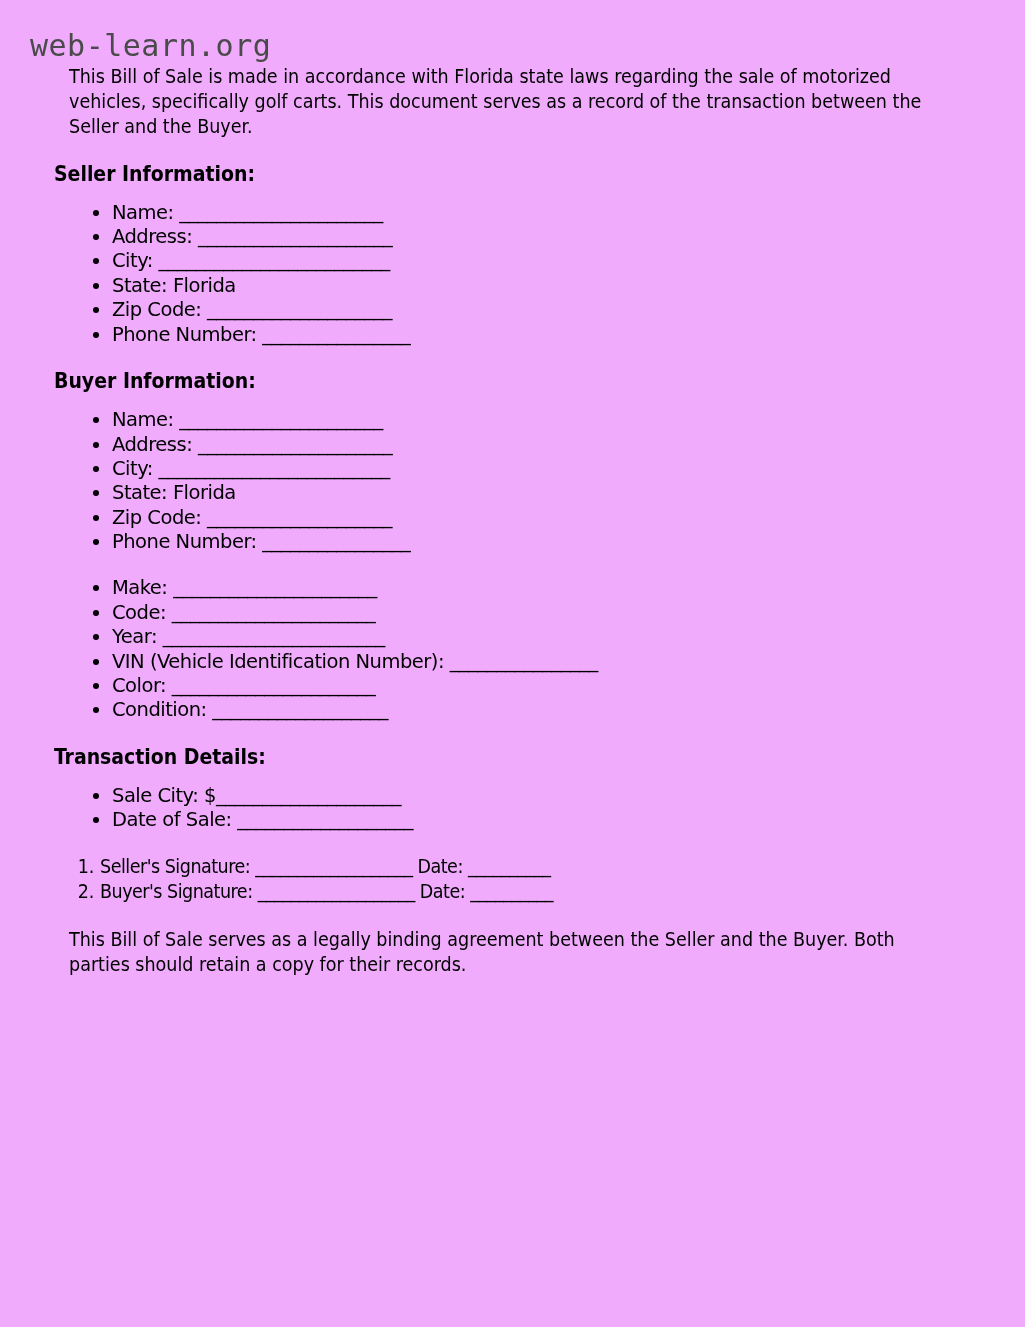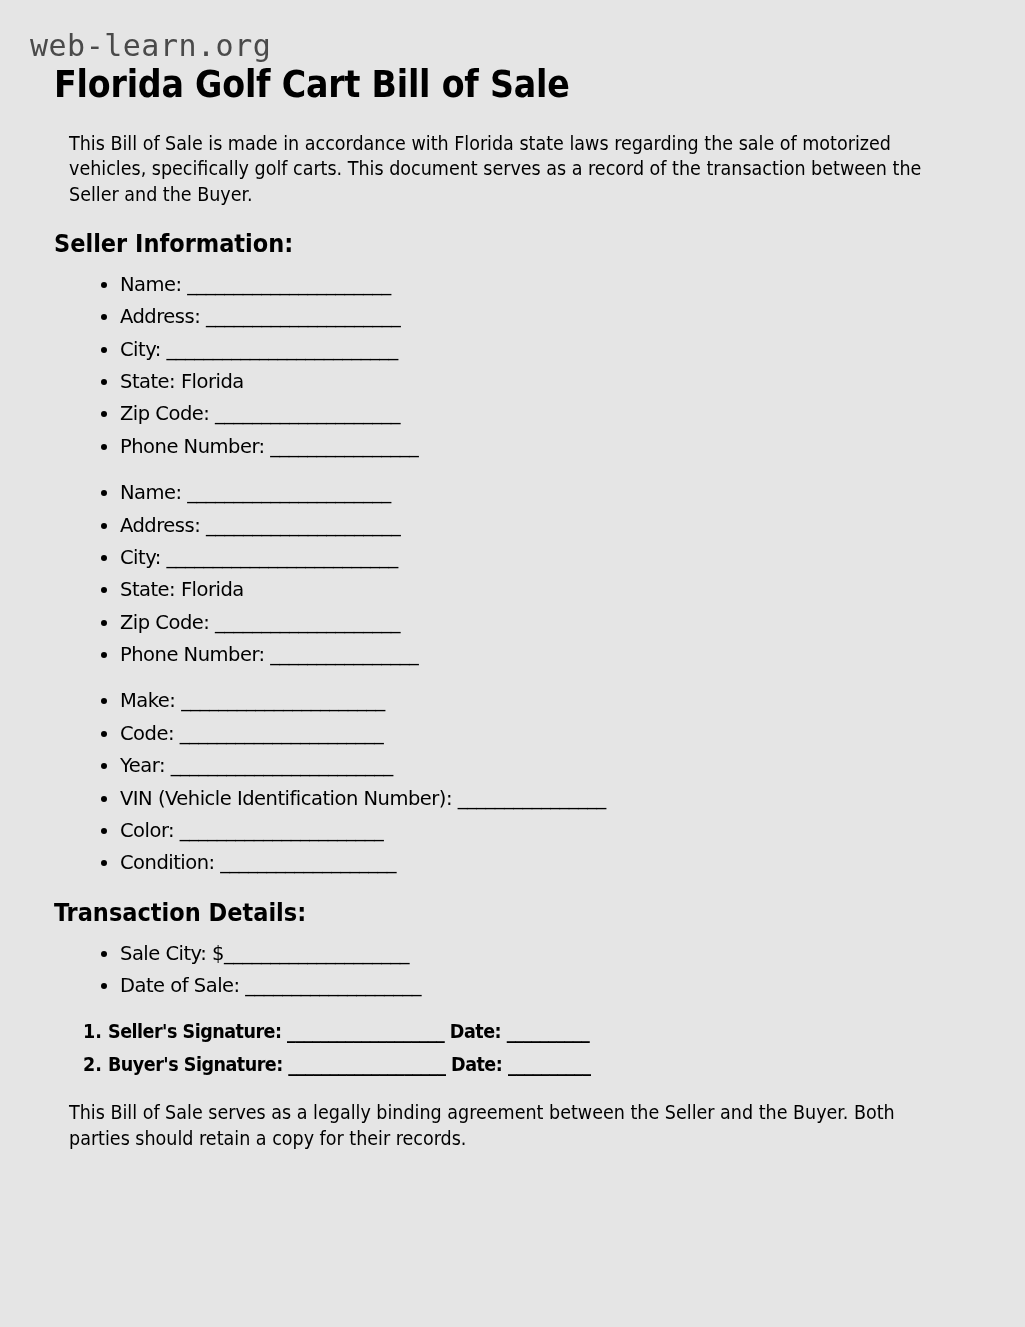--- a/index.html
+++ b/index.html
@@ -13,21 +13,21 @@
     min-height: 1327px;
     font-family: "DejaVu Sans", "Liberation Sans", sans-serif;
     color: #000000;
     -webkit-font-smoothing: antialiased;
   }
   .page {
     width: 1025px;
     min-height: 1327px;
     box-sizing: border-box;
     padding: 30px 45px 40px 28px;
-    background: #e5e5e5;
+    background: #f0abfc;
     position: relative;
   }
   
   .site-logo {
     font-family: "DejaVu Sans Mono", "Liberation Mono", monospace;
     font-size: 30px;
     letter-spacing: 0.5px;
     color: #4a4a4a;
     line-height: 1.05;
     margin: 0 0 2px 0;
@@ -55,78 +55,77 @@
     font-stretch: condensed;
     font-size: 19.5px;
     line-height: 1.30;
     margin: 0 0 22px 15px;
     color: #000;
     max-width: 910px;
   }
   h2.section-heading {
     font-family: "DejaVu Sans Condensed", "DejaVu Sans", "Liberation Sans", sans-serif;
     font-stretch: condensed;
-    font-size: 25px;
+    font-size: 21px;
     font-weight: bold;
     line-height: 1.2;
     margin: 0 0 14px 0;
     color: #000;
   }
   ul.field-list, ol.sig-list {
     margin: 0 0 22px 0;
     padding-left: 58px;
     list-style-position: outside;
   }
   ul.field-list { list-style-type: disc; }
   ol.sig-list {
     list-style-type: decimal;
     padding-left: 46px;
-    font-weight: bold;
   }
   ul.field-list > li, ol.sig-list > li {
     font-family: "DejaVu Sans", "Liberation Sans", sans-serif;
     font-size: 19.5px;
     line-height: 1.25;
-    margin: 8px;
+    margin: 0;
     padding: 0;
     color: #000;
     white-space: nowrap;
   }
   ol.sig-list > li {
     font-family: "DejaVu Sans Condensed", "DejaVu Sans", "Liberation Sans", sans-serif;
     font-stretch: condensed;
     line-height: 1.28;
   }
   .blank {
     letter-spacing: -0.5px;
     font-family: "DejaVu Sans", "Liberation Sans", sans-serif;
   }
 </style>
 </head>
 <body>
 
 <div class="page">
 
   <div class="site-logo">web-learn.org</div>
-  <h1 class="doc-title">Florida Golf Cart Bill of Sale</h1>
 
   <div class="content">
 
     <p class="para">This Bill of Sale is made in accordance with Florida state laws regarding the sale of motorized vehicles, specifically golf carts. This document serves as a record of the transaction between the Seller and the Buyer.</p>
 
     <h2 class="section-heading">Seller Information:</h2>
     <ul class="field-list">
       <li><span class="blank">Name: ______________________</span></li>
       <li><span class="blank">Address: _____________________</span></li>
       <li><span class="blank">City: _________________________</span></li>
       <li><span class="blank">State: Florida</span></li>
       <li><span class="blank">Zip Code: ____________________</span></li>
       <li><span class="blank">Phone Number: ________________</span></li>
     </ul>
 
+    <h2 class="section-heading">Buyer Information:</h2>
     <ul class="field-list">
       <li><span class="blank">Name: ______________________</span></li>
       <li><span class="blank">Address: _____________________</span></li>
       <li><span class="blank">City: _________________________</span></li>
       <li><span class="blank">State: Florida</span></li>
       <li><span class="blank">Zip Code: ____________________</span></li>
       <li><span class="blank">Phone Number: ________________</span></li>
     </ul>
 
     <ul class="field-list">

